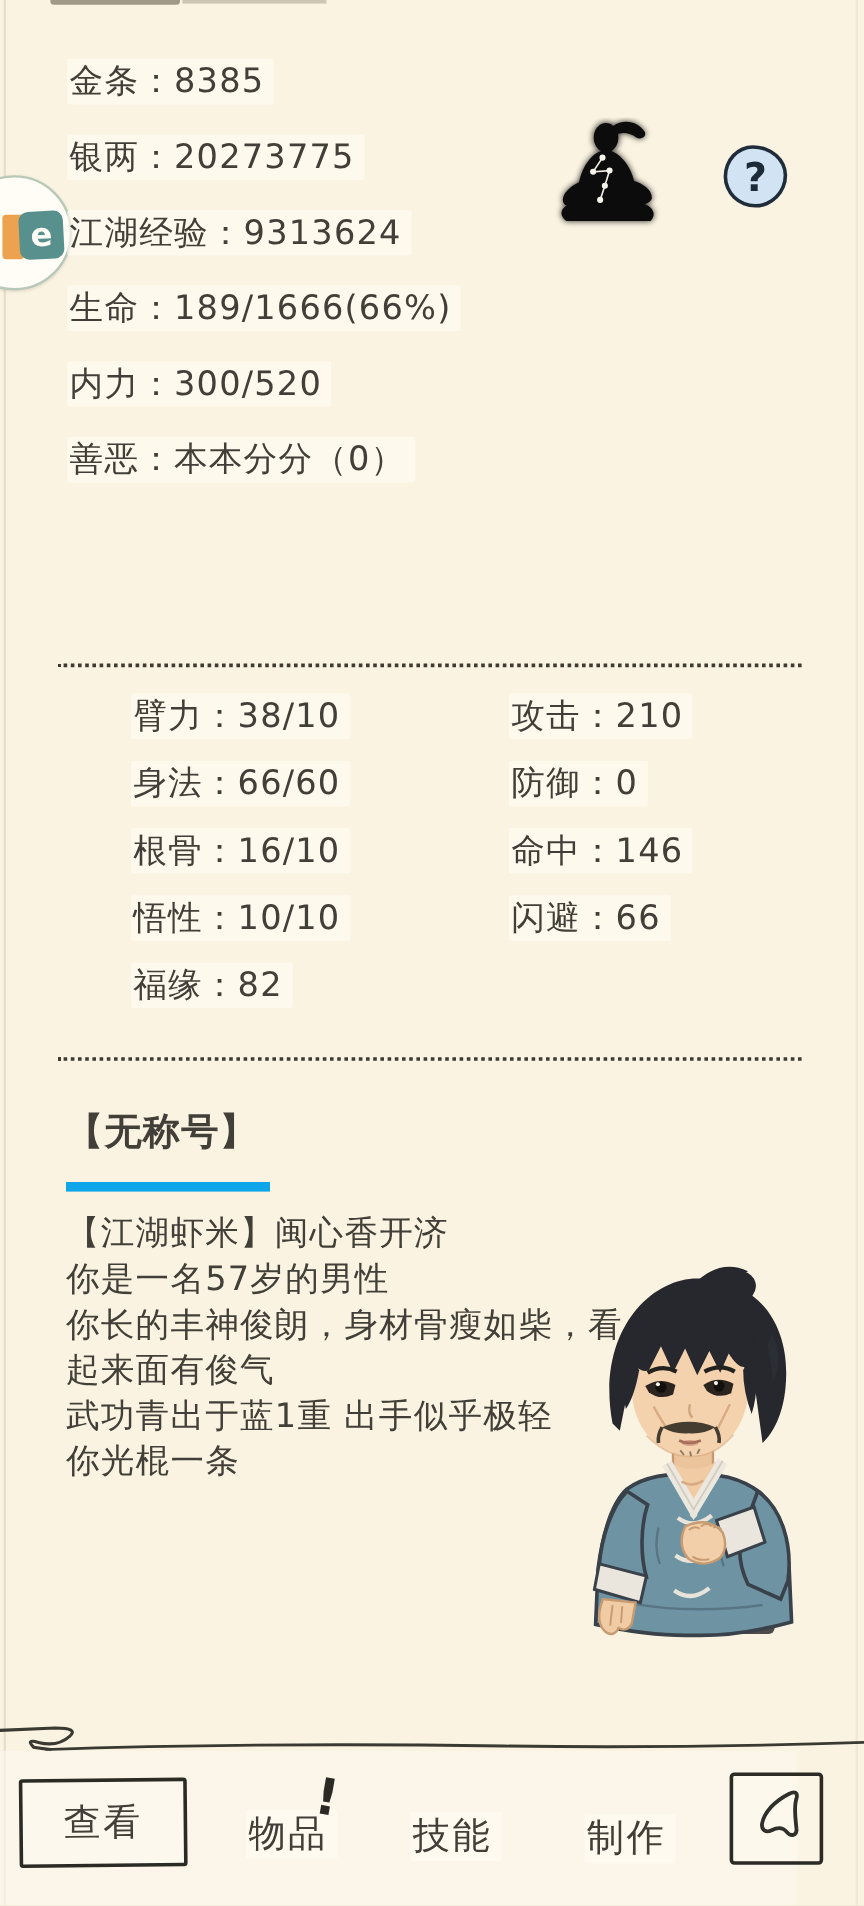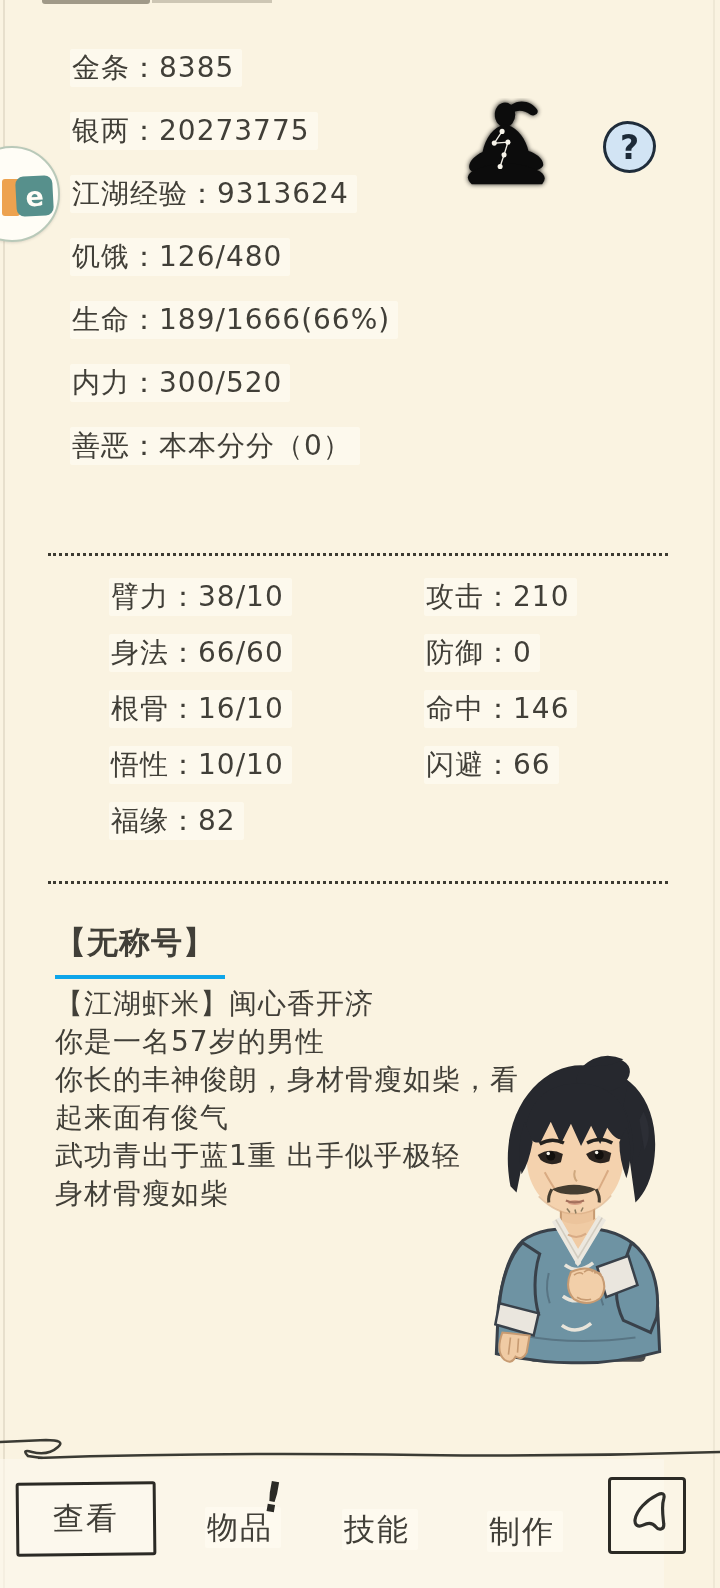--- a/index.html
+++ b/index.html
@@ -20,34 +20,34 @@
     background:#fffdf6; border:2px solid #b9c9b9; border-radius:50%;
     box-shadow:0 1px 3px rgba(0,0,0,0.12);
   }
   .ob-orange { position:absolute; left:36px; top:31px; width:18px; height:37px; background:#eda24f; border-radius:3px; }
   .ob-teal   { position:absolute; left:50px; top:28px; width:37px; height:40px; background:#57908c; border-radius:8px;
                display:flex; align-items:center; justify-content:center; transform:rotate(-3deg); }
   .ob-glyph  { color:#fffdf6; font-size:27px; font-weight:bold; line-height:1; }
 
   
   .hl { background:rgba(255,252,243,0.65); padding:2px 8px 3px 2px; border-radius:2px; }
-  .stats { position:absolute; left:70px; top:52px; }
+  .stats { position:absolute; left:56px; top:52px; }
   .stat-row { font-size:28px; line-height:31px; margin-bottom:32px; white-space:nowrap; letter-spacing:1px; }
 
   .dotted { position:absolute; left:48px; width:620px; border-top:3px dotted #3d3b32; }
   .dotted.d1 { top:553px; }
   .dotted.d2 { top:881px; }
 
   .attrs-left  { position:absolute; left:73px;  top:582px; }
   .attrs-right { position:absolute; left:388px; top:582px; }
   .attr-row { font-size:28px; line-height:30px; margin-bottom:26px; white-space:nowrap; letter-spacing:1px;margin-left:36px; }
 
   .profile { position:absolute; left:55px; top:922px; width:478px; }
   .profile-title { display:inline-block; font-size:31px; font-weight:bold; letter-spacing:1px;
-                   border-bottom:4px solid #0ea5e9; padding:0 10px 11px 0; margin-bottom:6px; }
+                   border-bottom:8px solid #0ea5e9; padding:0 10px 21px 0; margin-bottom:16px; }
   .profile-line { font-size:28px; line-height:38px; letter-spacing:1px; }
   .profile-rank { font-weight:500; }
 
   
   .meditate { position:absolute; left:462px; top:98px; width:88px; height:100px; }
   
   .help-btn {
     position:absolute; left:603px; top:121px; width:53px; height:52px;
     background:#d2e4f4; border:3px solid #1f2c3a;
     border-radius:46% 54% 50% 50% / 50% 48% 52% 50%;
@@ -90,21 +90,20 @@
     <div class="ob-orange"></div>
     <div class="ob-teal">
       <span class="ob-glyph">e</span>
     </div>
   </div>
 
   <div class="stats">
     <div class="stat-row"><span class="hl"><span>金条</span><span>：</span><span>8385</span></span></div>
     <div class="stat-row"><span class="hl"><span>银两</span><span>：</span><span>20273775</span></span></div>
     <div class="stat-row"><span class="hl"><span>江湖经验</span><span>：</span><span>9313624</span></span></div>
-    <div class="stat-row"><span class="hl"><span>饥饿</span><span>：</span><span>126/480</span></span></div>
     <div class="stat-row"><span class="hl"><span>生命</span><span>：</span><span>189/1666(66%)</span></span></div>
     <div class="stat-row"><span class="hl"><span>内力</span><span>：</span><span>300/520</span></span></div>
     <div class="stat-row"><span class="hl"><span>善恶</span><span>：</span><span>本本分分（0）</span></span></div>
   </div>
 
   <div class="meditate">
     <svg width="88" height="100" viewBox="0 0 90 100">
       <defs>
           <filter id="glow" x="-30%" y="-30%" width="160%" height="160%">
             <feGaussianBlur stdDeviation="2.6"></feGaussianBlur>
@@ -156,21 +155,21 @@
   </div>
 
   <div class="dotted d2"></div>
 
   <div class="profile">
     <div><span class="profile-title">【无称号】</span></div>
     <div class="profile-line profile-rank">【江湖虾米】闽心香开济</div>
     <div class="profile-line">你是一名57岁的男性</div>
     <div class="profile-line">你长的丰神俊朗，身材骨瘦如柴，看起来面有俊气</div>
     <div class="profile-line">武功青出于蓝1重 出手似乎极轻</div>
-    <div class="profile-line">身材骨瘦如柴</div>
+    <div class="profile-line">你光棍一条</div>
   </div>
 
   <div class="avatar">
     <svg width="252" height="320" viewBox="0 0 250 315">
 
       <path d="M58,136 C44,62 88,16 128,16 C178,16 206,54 201,106 C199,128 191,144 182,152 L176,108 L70,112 L64,142 Z" fill="#26282e"></path>
       <ellipse cx="150" cy="26" rx="27" ry="17" fill="#26282e" transform="rotate(-14 150 26)"></ellipse>
       <path d="M128,18 Q148,0 170,10 Q160,16 150,16 Z" fill="#26282e"></path>
       <path d="M174,36 Q196,52 190,88 Q187,106 178,120 Q184,84 170,56 Z" fill="#26282e"></path>
       <path d="M190,62 Q200,82 191,100 Q188,84 186,70 Z" fill="#2c2e35"></path>

